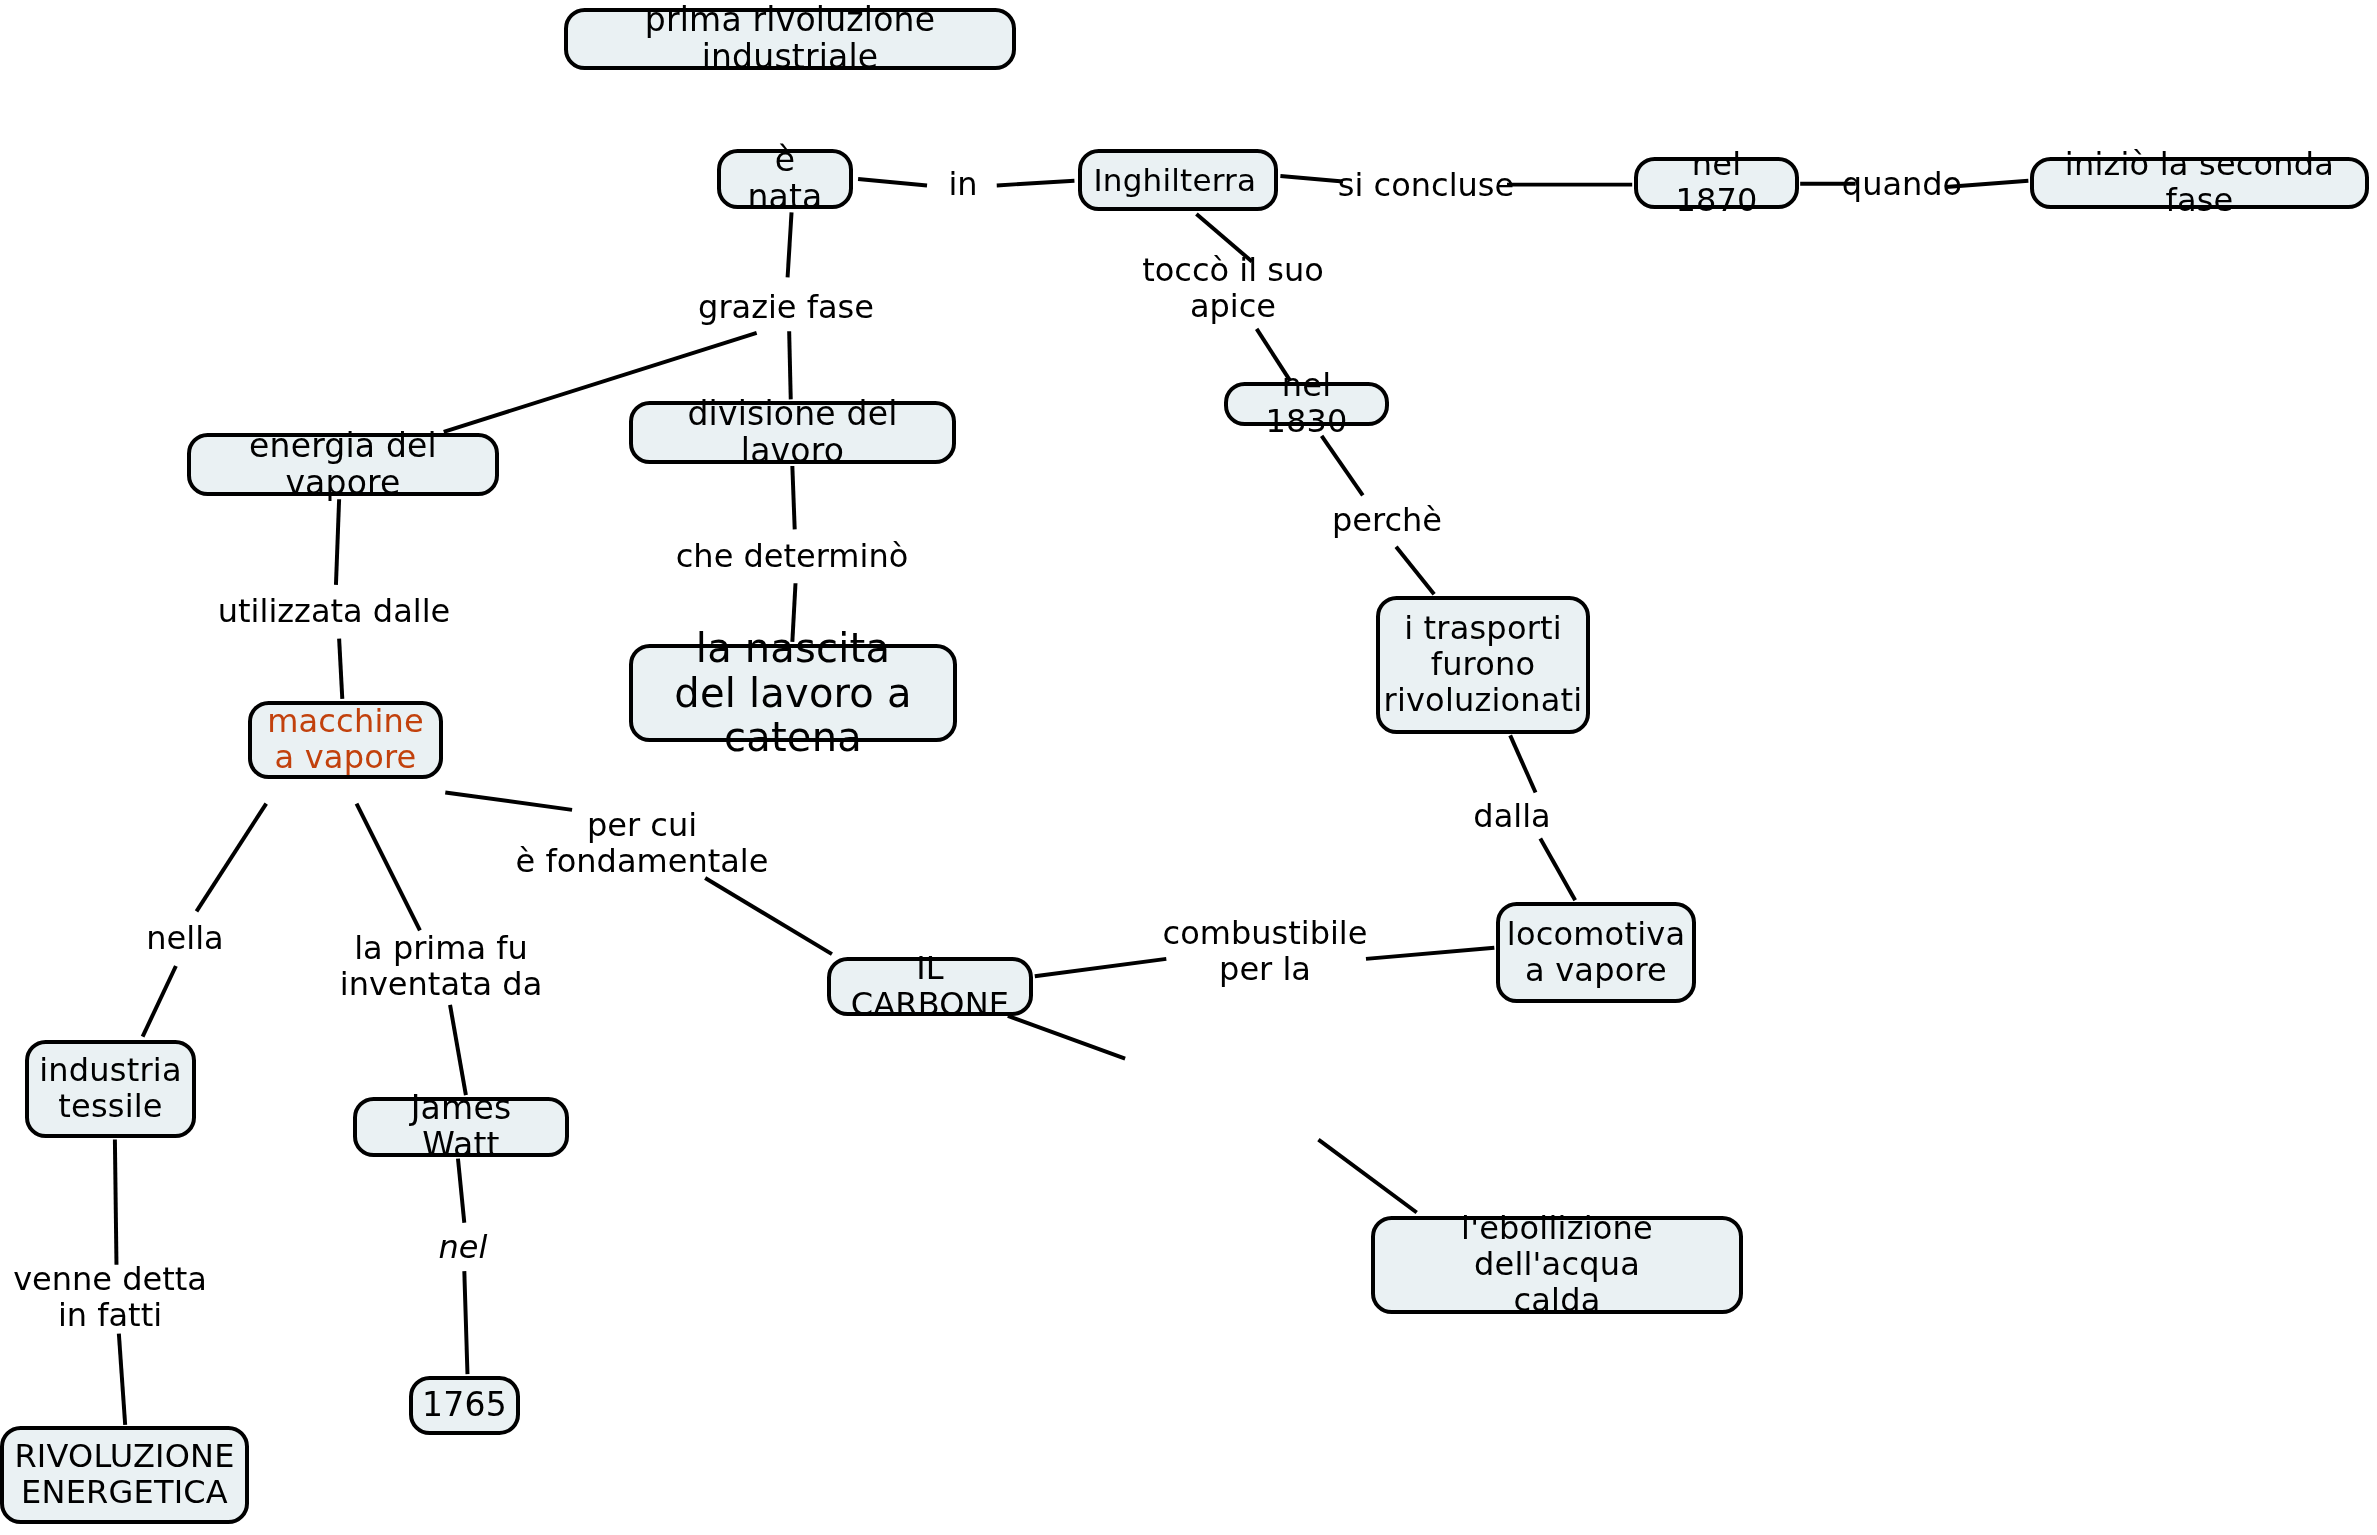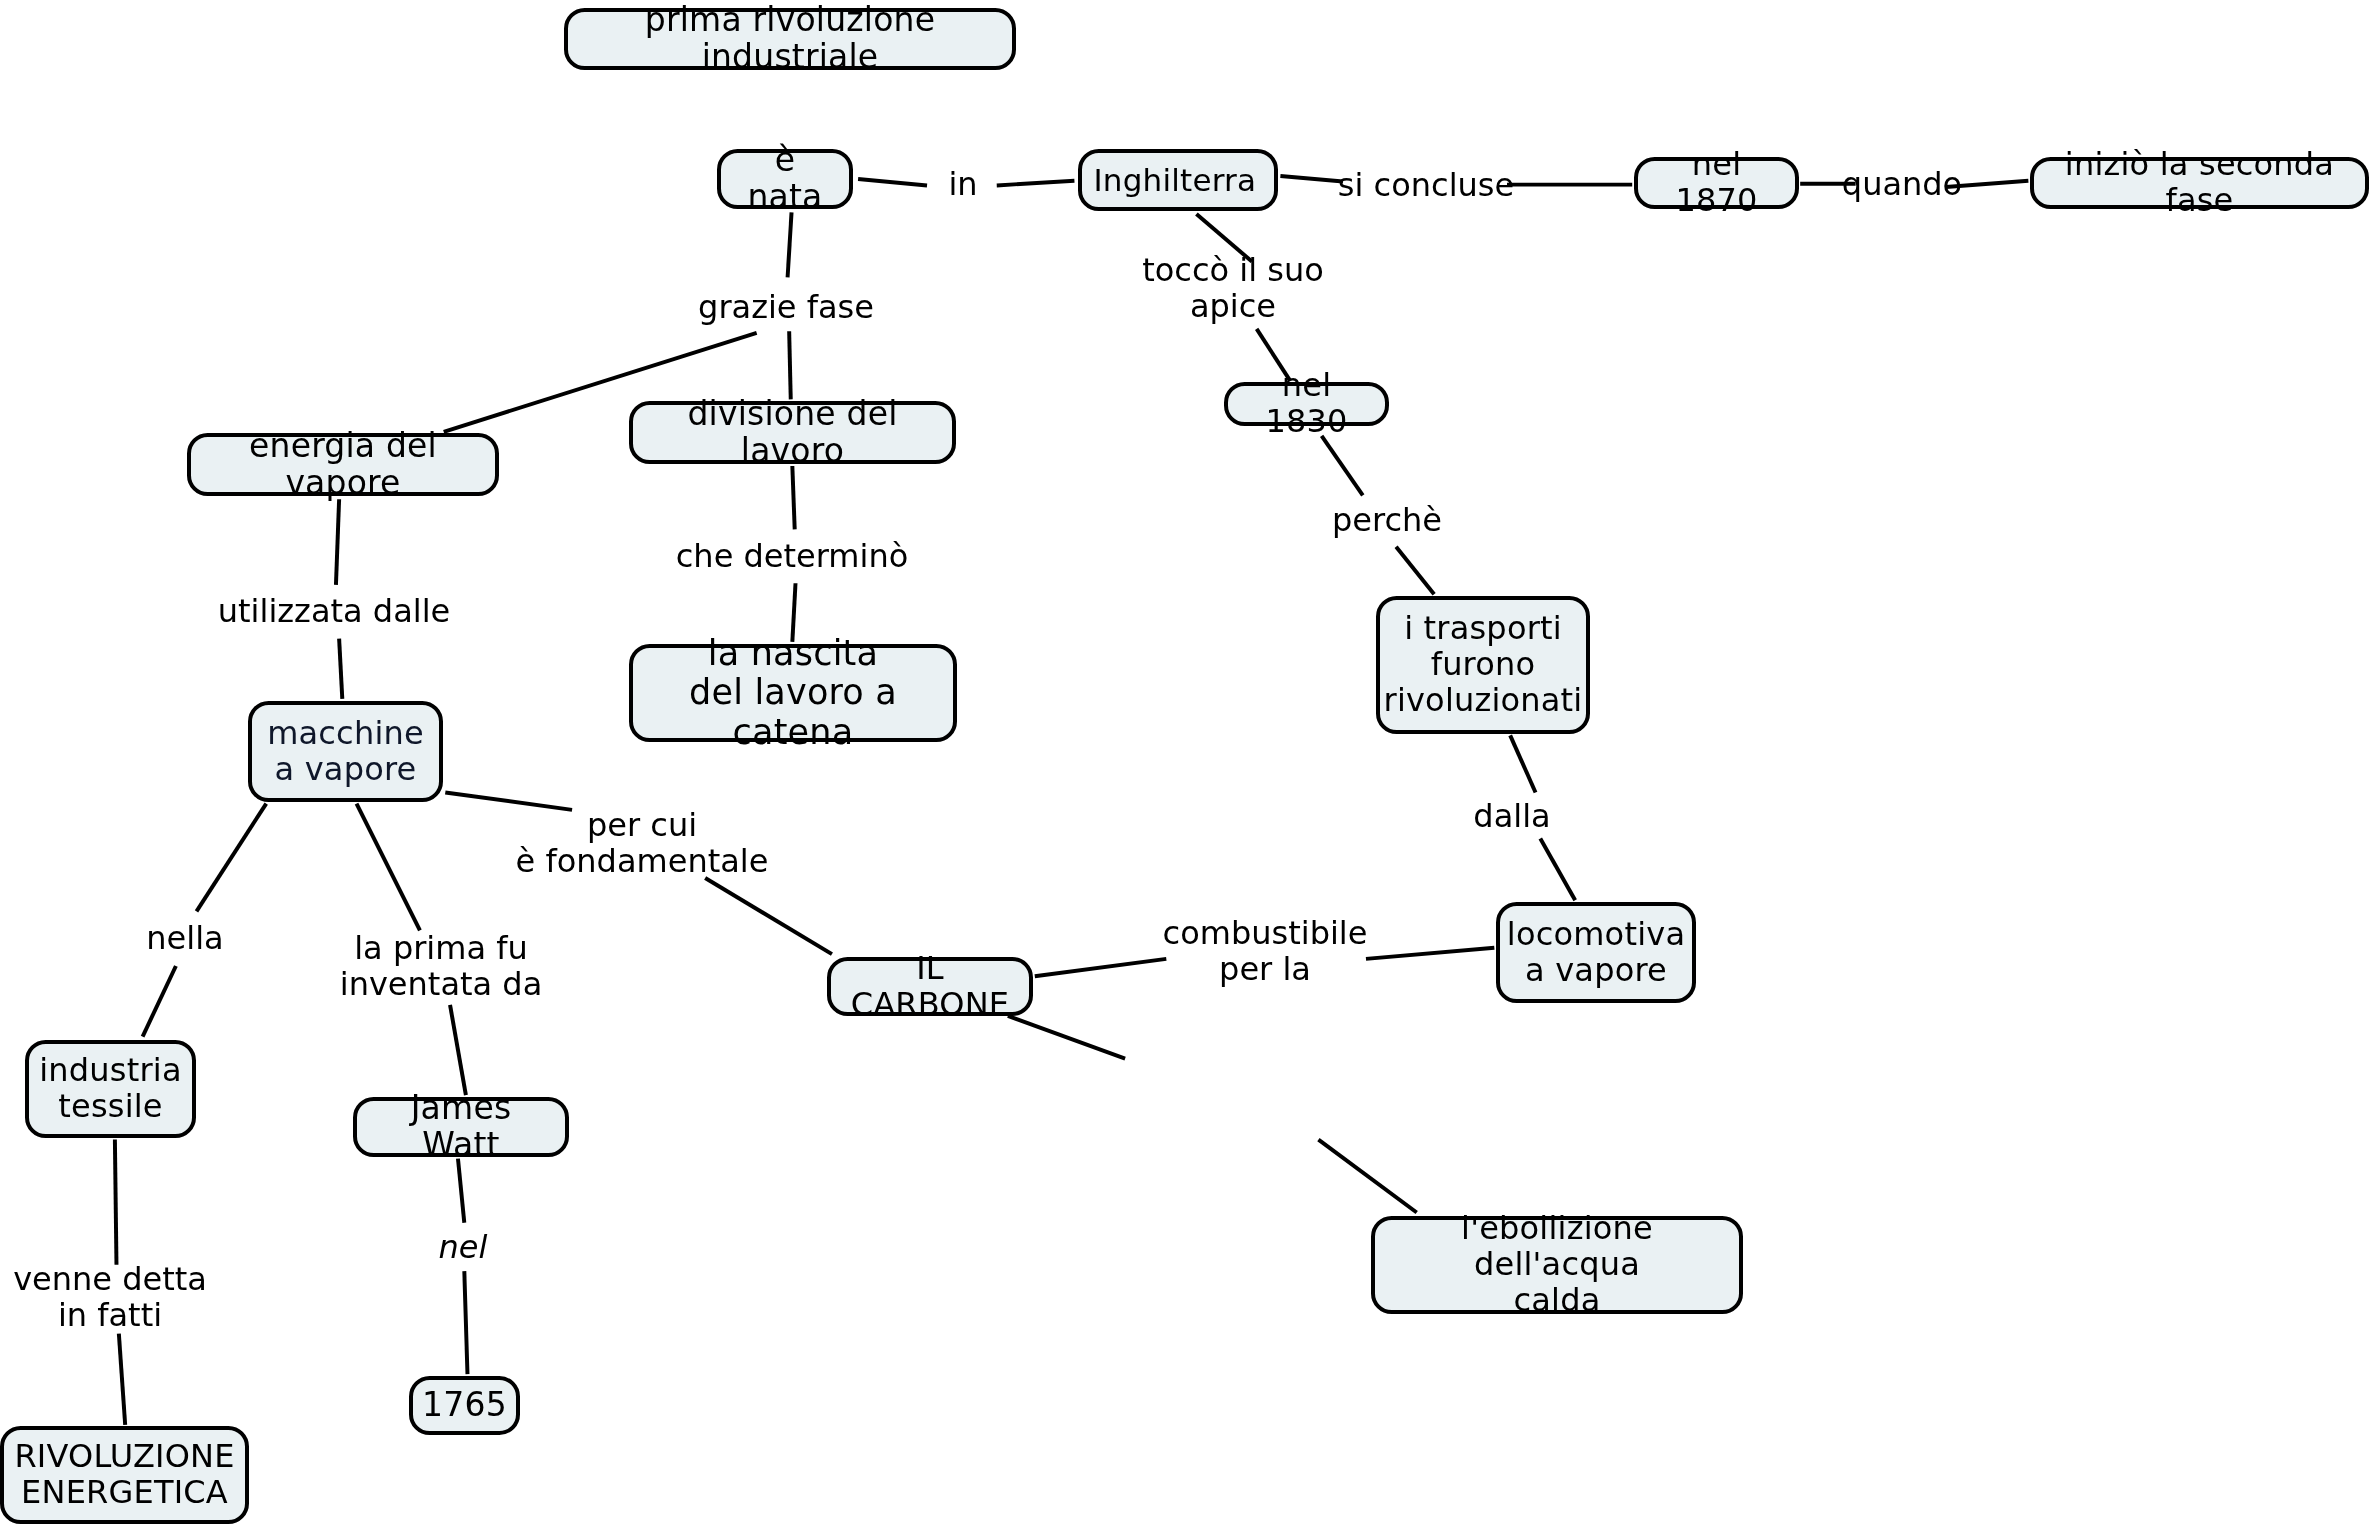--- a/index.html
+++ b/index.html
@@ -100,23 +100,23 @@
     <div class="node" style="left: 1634px; top: 157px; width: 165px; height: 52px; font-size: 32px; background: rgb(234, 241, 243); border-color: rgb(0, 0, 0); color: rgb(0, 0, 0);"><span>nel 1870</span></div>
     <div class="node" style="left: 2030px; top: 157px; width: 339px; height: 52px; font-size: 32px; background: rgb(234, 241, 243); border-color: rgb(0, 0, 0); color: rgb(0, 0, 0);"><span>iniziò la seconda fase</span></div>
     <div class="node" style="left: 1224px; top: 382px; width: 165px; height: 44px; font-size: 32px; background: rgb(234, 241, 243); border-color: rgb(0, 0, 0); color: rgb(0, 0, 0);"><span>nel 1830</span></div>
     <div class="node" style="left: 1376px; top: 596px; width: 214px; height: 138px; font-size: 32px; background: rgb(234, 241, 243); border-color: rgb(0, 0, 0); color: rgb(0, 0, 0);"><span>i trasporti
 furono
 rivoluzionati</span></div>
     <div class="node" style="left: 1496px; top: 902px; width: 200px; height: 101px; font-size: 32px; background: rgb(234, 241, 243); border-color: rgb(0, 0, 0); color: rgb(0, 0, 0);"><span>locomotiva
 a vapore</span></div>
     <div class="node" style="left: 187px; top: 433px; width: 312px; height: 63px; font-size: 33px; background: rgb(234, 241, 243); border-color: rgb(0, 0, 0); color: rgb(0, 0, 0);"><span>energia del vapore</span></div>
     <div class="node" style="left: 629px; top: 401px; width: 327px; height: 63px; font-size: 33px; background: rgb(234, 241, 243); border-color: rgb(0, 0, 0); color: rgb(0, 0, 0);"><span>divisione del lavoro</span></div>
-    <div class="node" style="left: 629px; top: 644px; width: 328px; height: 98px; font-size: 35px; background: rgb(234, 241, 243); border-color: rgb(0, 0, 0); color: rgb(0, 0, 0);"><span>la nascita
+    <div class="node" style="left: 629px; top: 644px; width: 328px; height: 98px; font-size: 40px; background: rgb(234, 241, 243); border-color: rgb(0, 0, 0); color: rgb(0, 0, 0);"><span>la nascita
 del lavoro a catena</span></div>
-    <div class="node" style="left: 248px; top: 701px; width: 195px; height: 101px; font-size: 32px; background: rgb(234, 241, 243); border-color: rgb(0, 0, 0); color: #0f172a;"><span>macchine
+    <div class="node" style="left: 248px; top: 701px; width: 195px; height: 78px; font-size: 32px; background: rgb(234, 241, 243); border-color: rgb(0, 0, 0); color: #c2410c;"><span>macchine
 a vapore</span></div>
     <div class="node" style="left: 25px; top: 1040px; width: 171px; height: 98px; font-size: 32px; background: rgb(234, 241, 243); border-color: rgb(0, 0, 0); color: rgb(0, 0, 0);"><span>industria
 tessile</span></div>
     <div class="node" style="left: 0px; top: 1426px; width: 249px; height: 98px; font-size: 32px; background: rgb(234, 241, 243); border-color: rgb(0, 0, 0); color: rgb(0, 0, 0);"><span>RIVOLUZIONE
 ENERGETICA</span></div>
     <div class="node" style="left: 353px; top: 1097px; width: 216px; height: 60px; font-size: 33px; background: rgb(234, 241, 243); border-color: rgb(0, 0, 0); color: rgb(0, 0, 0);"><span>James Watt</span></div>
     <div class="node" style="left: 409px; top: 1376px; width: 111px; height: 59px; font-size: 33px; background: rgb(234, 241, 243); border-color: rgb(0, 0, 0); color: rgb(0, 0, 0);"><span>1765</span></div>
     <div class="node" style="left: 827px; top: 957px; width: 206px; height: 59px; font-size: 32px; background: rgb(234, 241, 243); border-color: rgb(0, 0, 0); color: rgb(0, 0, 0);"><span>IL CARBONE</span></div>
     <div class="node" style="left: 1371px; top: 1216px; width: 372px; height: 98px; font-size: 32px; background: rgb(234, 241, 243); border-color: rgb(0, 0, 0); color: rgb(0, 0, 0);"><span>l'ebollizione dell'acqua
 calda</span></div>

